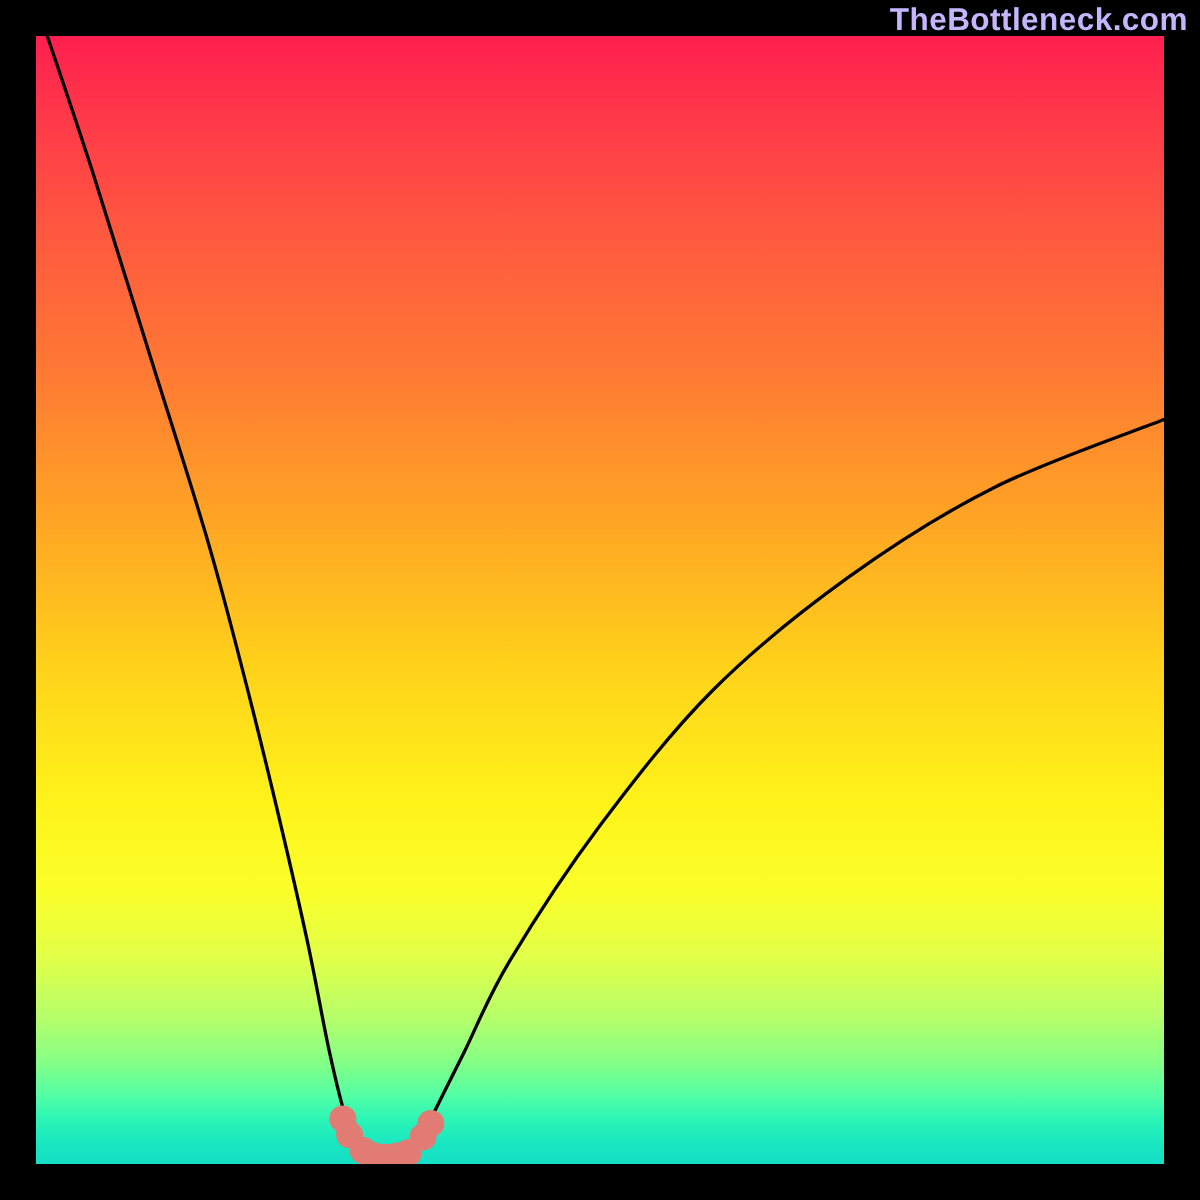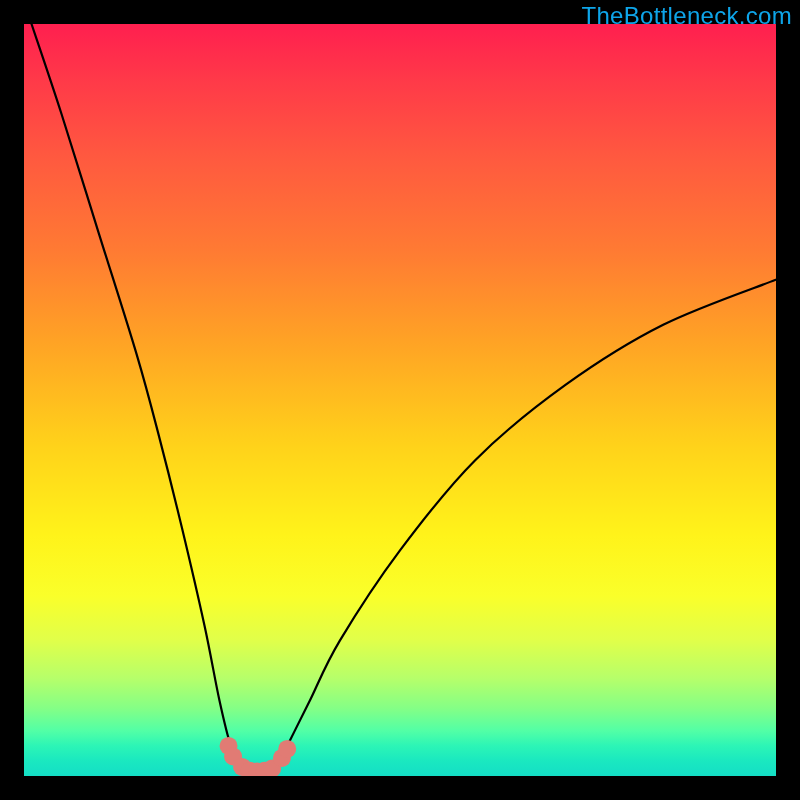--- a/index.html
+++ b/index.html
@@ -37,23 +37,23 @@
       #52ffa6 94%,
       #2cf5b6 96%,
       #1ae8c0 98%,
       #14dec6 100%
     );
   }
   .watermark {
     position: absolute;
     top: 2px;
     right: 8px;
-    color: #0ea5e9;
-    font-size: 24px;
-    font-weight: 400;
+    color: #c4b5fd;
+    font-size: 21px;
+    font-weight: 700;
     letter-spacing: 0.3px;
     z-index: 5;
   }
   svg.curve {
     position: absolute;
     inset: 0;
     width: 100%;
     height: 100%;
   }
 </style>

